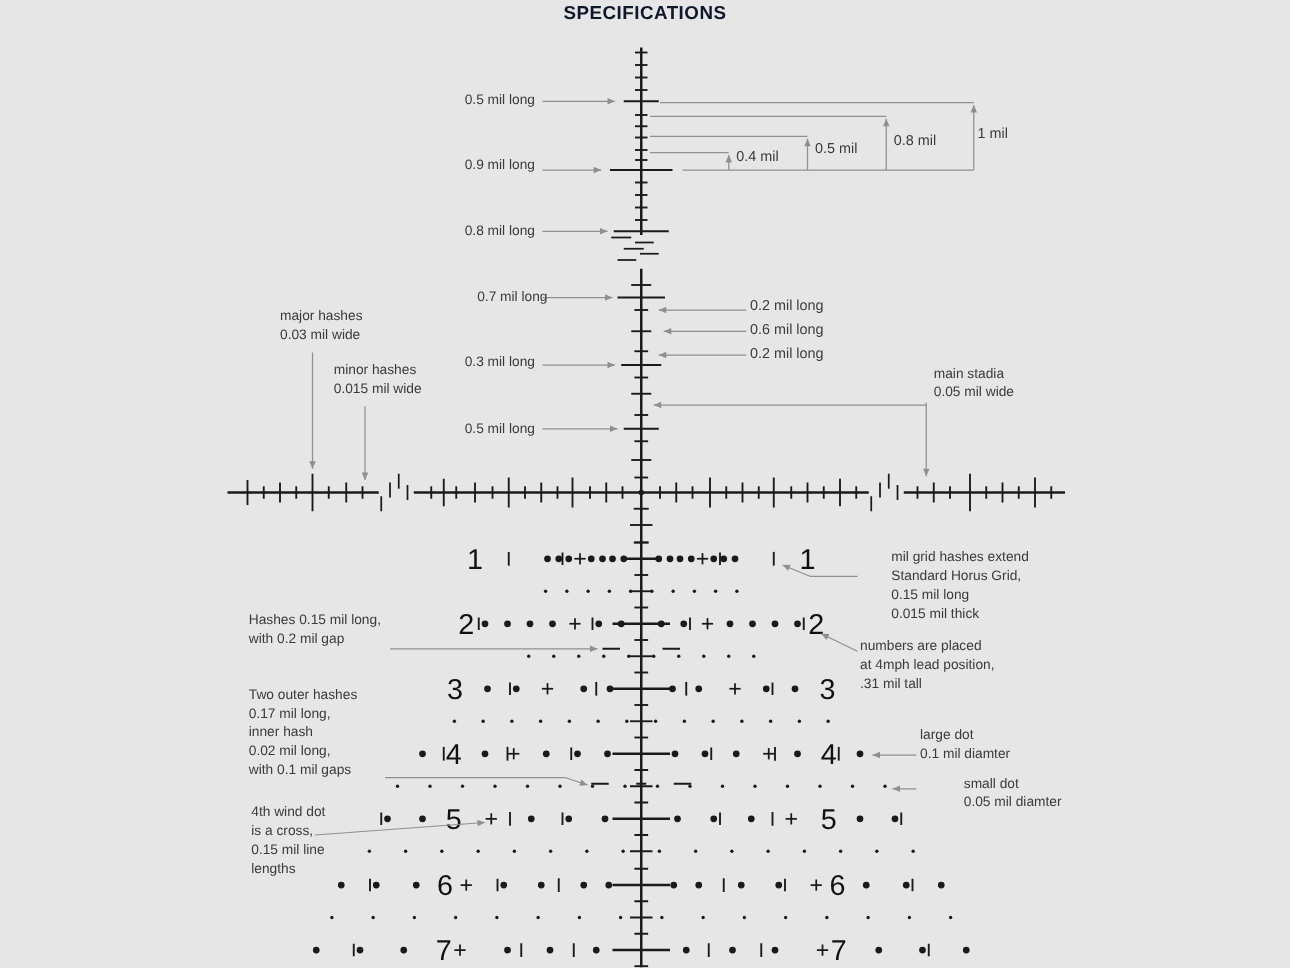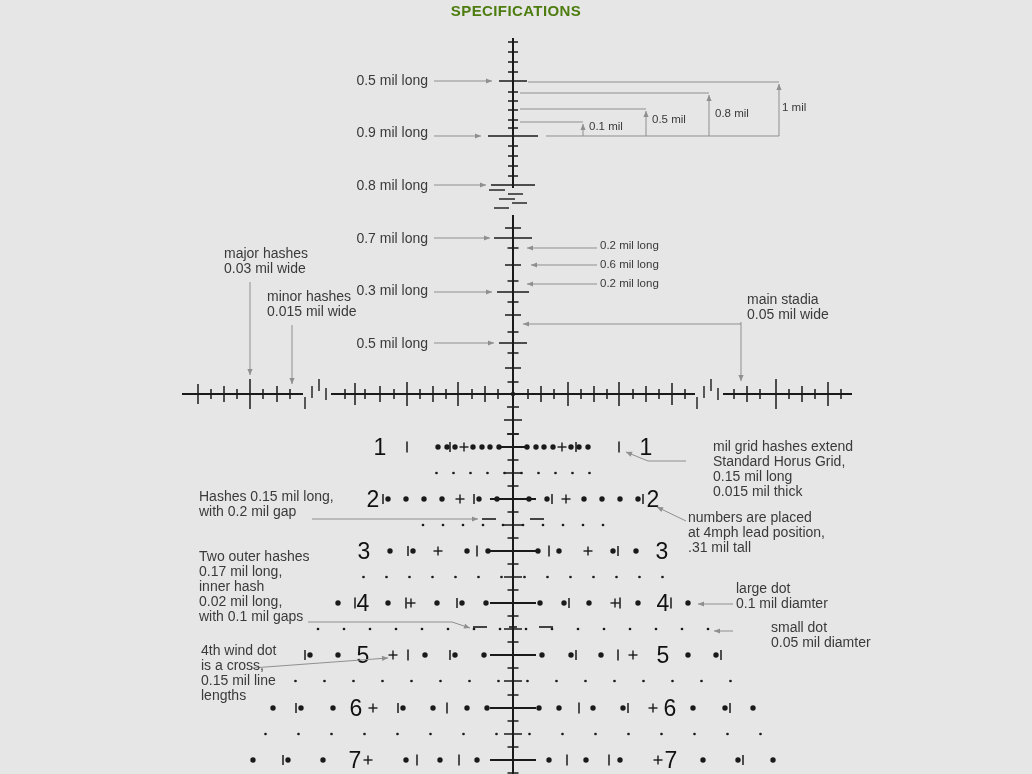--- a/index.html
+++ b/index.html
@@ -1,21 +1,21 @@
 <!DOCTYPE html>
 <html><head>
 <meta charset="utf-8">
 <style>
   html,body{margin:0;padding:0;}
   body{background:#e6e6e6;font-family:"Liberation Sans","DejaVu Sans",sans-serif;}
   #stage{position:relative;width:1032px;height:774px;background:#e6e6e6;overflow:hidden;}
   #reticle-svg{position:absolute;left:0;top:0;}
   .title{position:absolute;left:0;top:2px;width:1032px;text-align:center;
-         font-size:15px;font-weight:bold;color:#4d7c0f;letter-spacing:.4px;}
-  .note{position:absolute;font-size:14px;line-height:15px;color:#3a3a3a;white-space:pre-line;}
+         font-size:15px;font-weight:bold;color:#0f172a;letter-spacing:.4px;}
+  .note{position:absolute;font-size:11px;line-height:15px;color:#3a3a3a;white-space:pre-line;}
   .r{text-align:right;}
   .dim{position:absolute;font-size:11.5px;color:#3a3a3a;white-space:nowrap;}
 </style>
 </head>
 <body>
 
 <div id="stage">
   <svg id="reticle-svg" width="1032" height="774" viewBox="0 0 1032 774">
       <line x1="513" y1="38" x2="513" y2="188" stroke="#1a1a1a" stroke-width="2"></line>
       <line x1="513" y1="215" x2="513" y2="774" stroke="#1a1a1a" stroke-width="2"></line>
@@ -438,25 +438,25 @@
       <polygon points="698,604,704,606.6,704,601.4" fill="#8f8f8f"></polygon>
       <line x1="733" y1="631" x2="714" y2="631" stroke="#8f8f8f" stroke-width="1"></line>
       <polygon points="714,631,720,633.6,720,628.4" fill="#8f8f8f"></polygon>
     </svg>
 
   <div class="title">SPECIFICATIONS</div>
 
   <div class="note r" style="left:280px;top:73px;width:148px;">0.5 mil long</div>
   <div class="note r" style="left:280px;top:125px;width:148px;">0.9 mil long</div>
   <div class="note r" style="left:280px;top:178px;width:148px;">0.8 mil long</div>
-  <div class="note r" style="left:280px;top:231px;width:148px;text-align:right;">0.7 mil long</div>
+  <div class="note r" style="left:290px;top:231px;width:148px;text-align:right;">0.7 mil long</div>
   <div class="note r" style="left:280px;top:283px;width:148px;">0.3 mil long</div>
   <div class="note r" style="left:280px;top:336px;width:148px;">0.5 mil long</div>
 
-  <div class="dim" style="left:589px;top:120px;">0.1 mil</div>
+  <div class="dim" style="left:589px;top:120px;">0.4 mil</div>
   <div class="dim" style="left:652px;top:113px;">0.5 mil</div>
   <div class="dim" style="left:715px;top:107px;">0.8 mil</div>
   <div class="dim" style="left:782px;top:101px;">1 mil</div>
 
   <div class="dim" style="left:600px;top:239px;">0.2 mil long</div>
   <div class="dim" style="left:600px;top:258px;">0.6 mil long</div>
   <div class="dim" style="left:600px;top:277px;">0.2 mil long</div>
 
   <div class="note" style="left:224px;top:246px;">major hashes
 0.03 mil wide</div>

